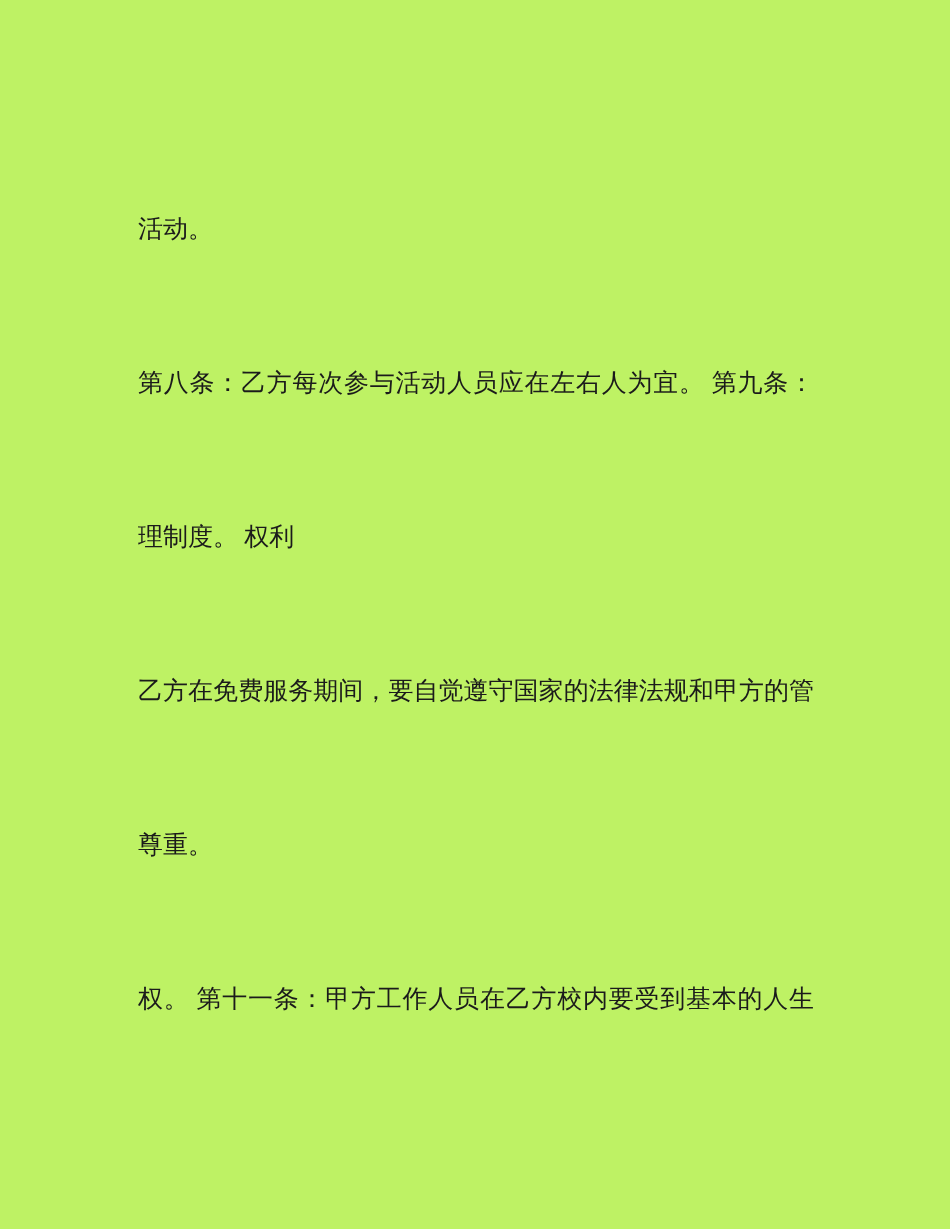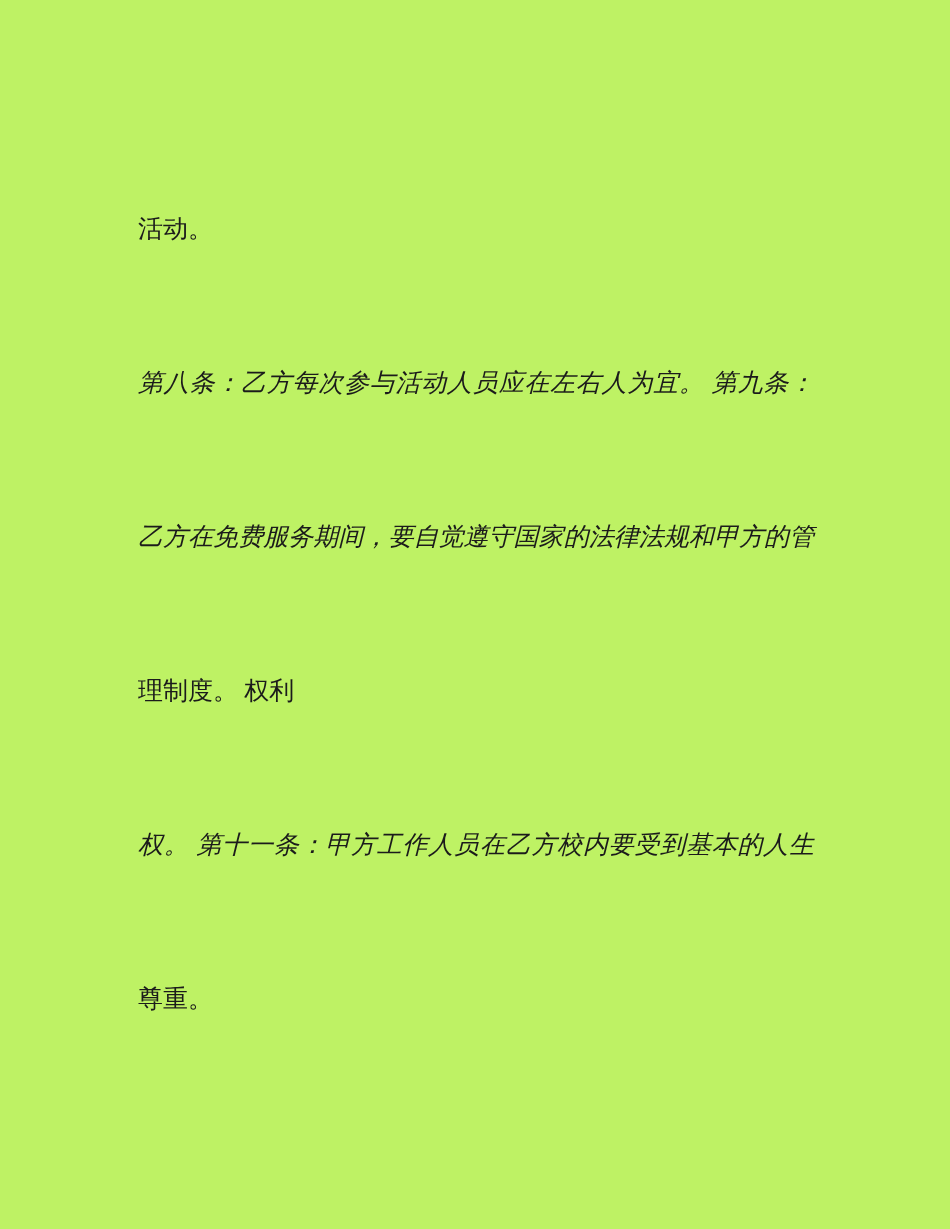--- a/index.html
+++ b/index.html
@@ -33,34 +33,33 @@
     white-space: pre-wrap;
   }
   .ln {
     text-align: left;
     height: 51.35px;
     overflow: visible;
   }
   .ln.j {
     text-align: justify;
     text-align-last: justify;
-    font-style: italic;
   }
 </style>
 </head>
 <body>
 
 <div class="page">
   <div class="doc-body">
     <div class="ln">活动。</div>
     <div class="ln j">第八条：乙方每次参与活动人员应在左右人为宜。 第九条：</div>
+    <div class="ln">理制度。 权利</div>
     <div class="ln j">乙方在免费服务期间，要自觉遵守国家的法律法规和甲方的管</div>
-    <div class="ln">理制度。 权利</div>
+    <div class="ln">尊重。</div>
     <div class="ln j">权。 第十一条：甲方工作人员在乙方校内要受到基本的人生</div>
-    <div class="ln">尊重。</div>
     
     
     
     
     
     
     
     
     
     

